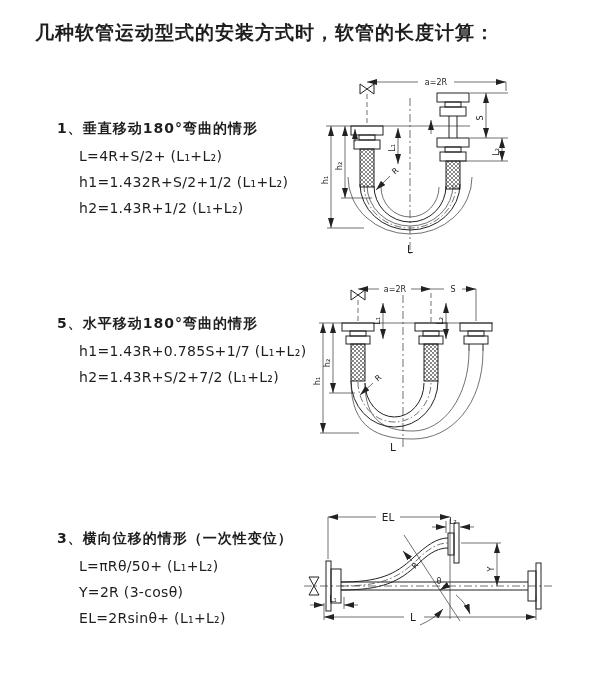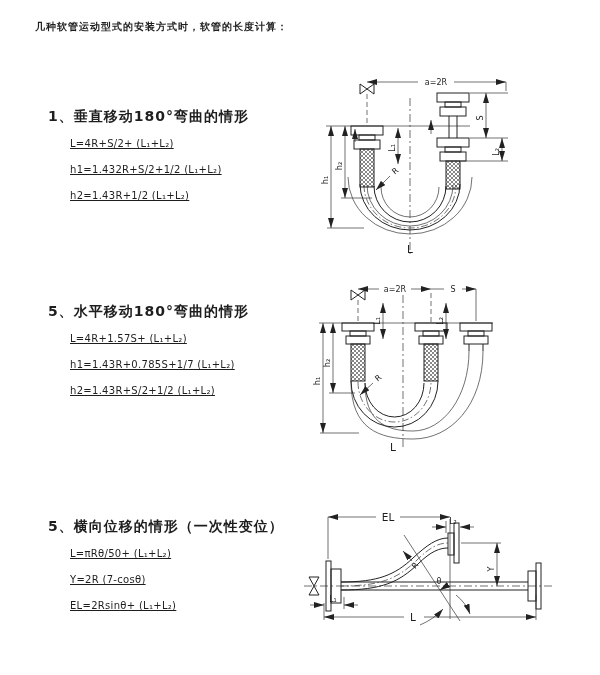--- a/index.html
+++ b/index.html
@@ -1,22 +1,22 @@
 <!DOCTYPE html>
 <html><head>
 <meta charset="utf-8">
 <style>
   html,body{margin:0;padding:0;}
   body{width:600px;height:675px;background:#ffffff;position:relative;overflow:hidden;
        font-family:"DejaVu Sans","Liberation Sans",sans-serif;color:#1e1e1e;}
-  .title{position:absolute;left:35px;top:20px;font-size:10px;font-weight:700;letter-spacing:1px;}
-  .sec{position:absolute;left:48px;}
+  .title{position:absolute;left:35px;top:20px;font-size:19px;font-weight:700;letter-spacing:1px;}
+  .sec{position:absolute;left:57px;margin-top:12px;}
   #sec1{top:108px;} #sec2{top:303px;} #sec3{top:518px;}
   .heading{font-size:14px;font-weight:700;letter-spacing:1px;white-space:nowrap;}
-  .formula{font-size:10px;line-height:16px;margin-top:10px;margin-left:22px;letter-spacing:.3px;white-space:nowrap;text-decoration:underline;}
+  .formula{font-size:14px;line-height:16px;margin-top:10px;margin-left:22px;letter-spacing:.3px;white-space:nowrap;}
   .diagram{position:absolute;}
   #d1{left:318px;top:76px;} #d2{left:313px;top:281px;} #d3{left:300px;top:505px;}
   .ln{stroke:#222;stroke-width:1;fill:none;}
   .tn{stroke:#333;stroke-width:.7;fill:none;}
   .cl{stroke:#333;stroke-width:.7;fill:none;stroke-dasharray:8 3 2 3;}
   .dsh{stroke-dasharray:5 3;}
   .hcl{stroke-dasharray:7 2.5 1.5 2.5;}
   .dt{font-size:8px;fill:#1e1e1e;}
   .big{font-size:10.5px;}
 </style>
@@ -97,23 +97,22 @@
     <text class="dt" transform="translate(77,72) rotate(-90)" text-anchor="middle">L₁</text>
     <line class="tn" x1="72" y1="100" x2="58" y2="114" marker-end="url(#a1)"></line>
     <text class="dt" transform="translate(79,97) rotate(-40)" text-anchor="middle">R</text>
     <text class="dt big" x="92" y="177" text-anchor="middle">L</text>
   </g>
 </svg>
 </div>
 
 <div class="sec" id="sec2">
   <div class="heading">5、水平移动180°弯曲的情形</div>
-  <div class="formula">L=4R+1.57S+ (L₁+L₂)</div>
   <div class="formula">h1=1.43R+0.785S+1/7 (L₁+L₂)</div>
-  <div class="formula">h2=1.43R+S/2+1/2 (L₁+L₂)</div>
+  <div class="formula">h2=1.43R+S/2+7/2 (L₁+L₂)</div>
 </div>
 
 <div class="diagram" id="d2">
 <svg width="282" height="186" viewBox="0 0 282 186">
   <defs>
     <marker id="a2" markerWidth="10" markerHeight="6" refX="10" refY="3" orient="auto-start-reverse" markerUnits="userSpaceOnUse">
           <path d="M0,0L10,3L0,6Z" fill="#222"></path>
         </marker>
     <pattern id="h2p" width="4" height="4" patternUnits="userSpaceOnUse">
           <path d="M0,4L4,0M0,0L4,4" stroke="#555" stroke-width=".7"></path>
@@ -171,23 +170,23 @@
     <line class="tn" x1="133" y1="22" x2="133" y2="58" marker-start="url(#a2)" marker-end="url(#a2)"></line>
     <text class="dt" transform="translate(130,40) rotate(-90)" text-anchor="middle">L₂</text>
     <line class="tn" x1="60" y1="102" x2="47" y2="114" marker-end="url(#a2)"></line>
     <text class="dt" transform="translate(67,99) rotate(-40)" text-anchor="middle">R</text>
     <text class="dt big" x="80" y="170" text-anchor="middle">L</text>
   </g>
 </svg>
 </div>
 
 <div class="sec" id="sec3">
-  <div class="heading">5、横向位移的情形（一次性变位）</div>
+  <div class="heading">3、横向位移的情形（一次性变位）</div>
   <div class="formula">L=πRθ/50+ (L₁+L₂)</div>
-  <div class="formula">Y=2R (7-cosθ)</div>
+  <div class="formula">Y=2R (3-cosθ)</div>
   <div class="formula">EL=2Rsinθ+ (L₁+L₂)</div>
 </div>
 
 <div class="diagram" id="d3">
 <svg width="300" height="152" viewBox="0 0 300 152">
   <defs>
     <marker id="a3" markerWidth="10" markerHeight="6" refX="10" refY="3" orient="auto-start-reverse" markerUnits="userSpaceOnUse">
           <path d="M0,0L10,3L0,6Z" fill="#222"></path>
         </marker>
   </defs>

